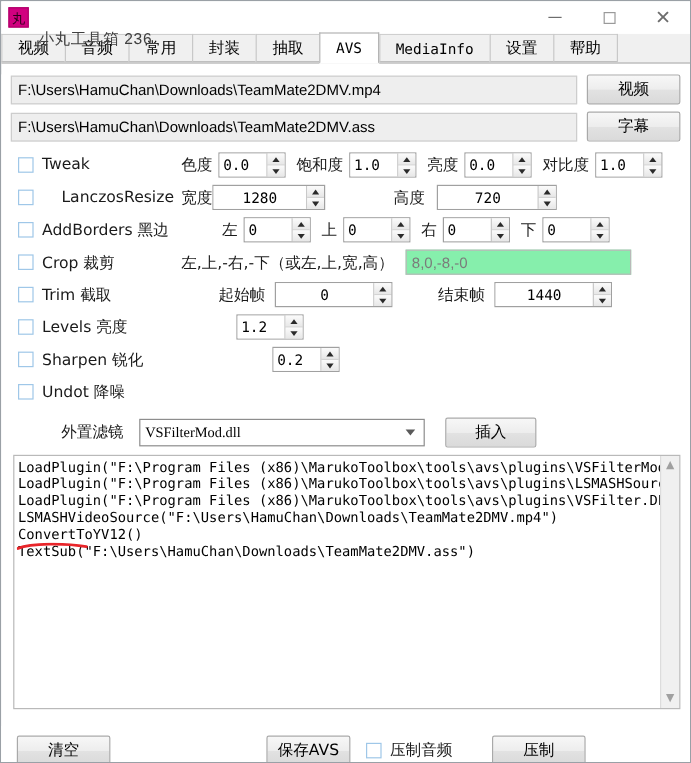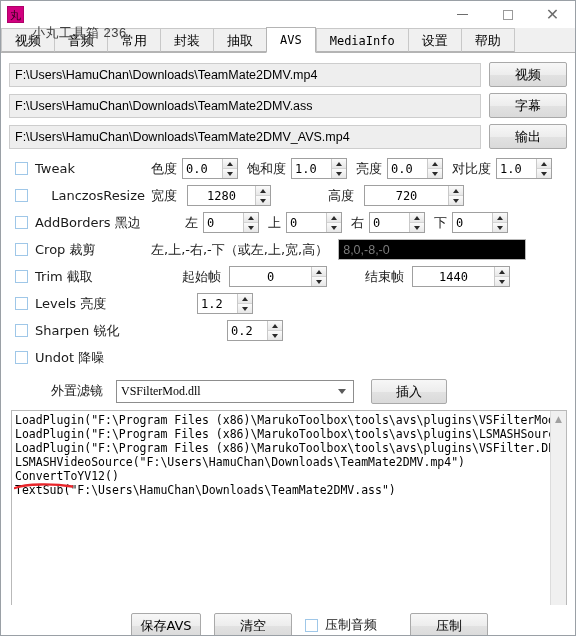--- a/index.html
+++ b/index.html
@@ -216,21 +216,21 @@
     width: 0; height: 0;
     border-left: 3.5px solid transparent;
     border-right: 3.5px solid transparent;
   }
   .arrU { border-bottom: 4px solid #2a2a2a; }
   .arrD { border-top: 4px solid #2a2a2a; }
 
   .textbox {
     height: 21px;
     border: 1px solid #b9b9b9;
-    background: #000000;
+    background: #86efac;
     padding: 0 4px;
     display: flex;
     align-items: center;
     font-size: 12.5px;
     color: #7b7b7b;
     font-family: "Liberation Sans", sans-serif;
   }
 
   
   .filterRow {
@@ -359,24 +359,20 @@
   <div class="content">
 
     <div class="fileRow first">
       <div class="fileInput">F:\Users\HamuChan\Downloads\TeamMate2DMV.mp4</div>
       <div class="btn sideBtn">视频</div>
     </div>
     <div class="fileRow">
       <div class="fileInput">F:\Users\HamuChan\Downloads\TeamMate2DMV.ass</div>
       <div class="btn sideBtn">字幕</div>
     </div>
-    <div class="fileRow">
-      <div class="fileInput">F:\Users\HamuChan\Downloads\TeamMate2DMV_AVS.mp4</div>
-      <div class="btn sideBtn">输出</div>
-    </div>
 
     <div class="optRow" style="margin-top:3px;">
       <div class="cb"></div>
       <div class="cbLabel" style="width:110px;">Tweak</div>
       <div class="lbl" style="margin-left:6px;">色度</div>
       <div class="spin" style="width:56px;margin-left:5px;">
         <div class="val" style="flex:1;">0.0</div>
         <div class="spinbtns">
             <div>
               <i class="arrU"></i>
@@ -421,21 +417,21 @@
               <i class="arrD"></i>
             </div>
           </div>
       </div>
     </div>
 
     <div class="optRow">
       <div class="cb"></div>
       <div class="cbLabel" style="width:110px;text-align:right;">LanczosResize</div>
       <div class="lbl" style="margin-left:6px;">宽度</div>
-      <div class="spin" style="width:84px;margin-left:10px;">
+      <div class="spin" style="width:94px;">
         <div class="val right" style="flex:1;">1280</div>
         <div class="spinbtns">
             <div>
               <i class="arrU"></i>
             </div>
             <div>
               <i class="arrD"></i>
             </div>
           </div>
       </div>
@@ -598,22 +594,22 @@
       <svg class="redmark" viewBox="0 0 62 7" preserveAspectRatio="none">
         <path d="M1 5 C12 0.5, 40 0.5, 58 3.5" stroke="#e8252a" stroke-width="2.4" fill="none" stroke-linecap="round"></path>
       </svg>
       <div class="vscroll">
         <div class="sbtn">▲</div>
         <div class="sbtn">▼</div>
       </div>
     </div>
 
     <div class="bottomBar">
+      <div class="btn bBtn clear">清空</div>
       <div class="btn bBtn saveavs">保存AVS</div>
-      <div class="btn bBtn clear">清空</div>
       <div class="audioCb">
         <div class="cb"></div>
         <div class="cbLabel">压制音频</div>
       </div>
       <div class="btn bBtn encode">压制</div>
     </div>
 
   </div>
 </div>
 

